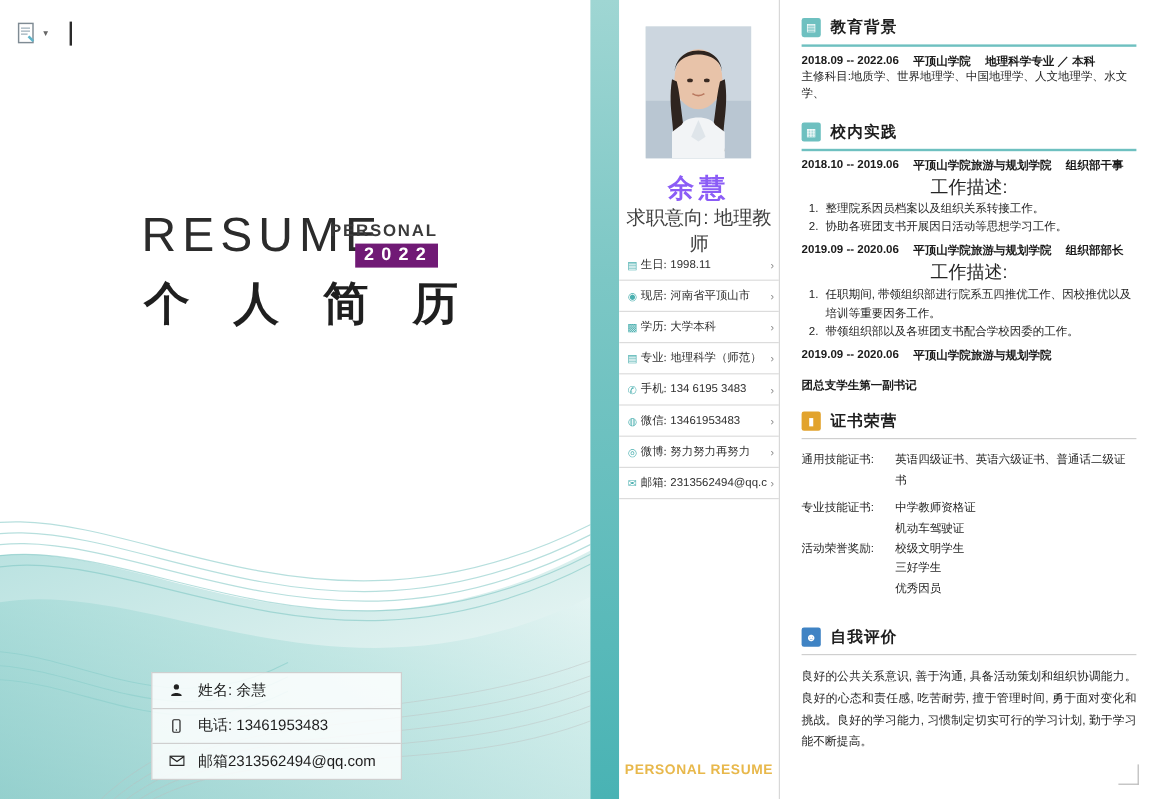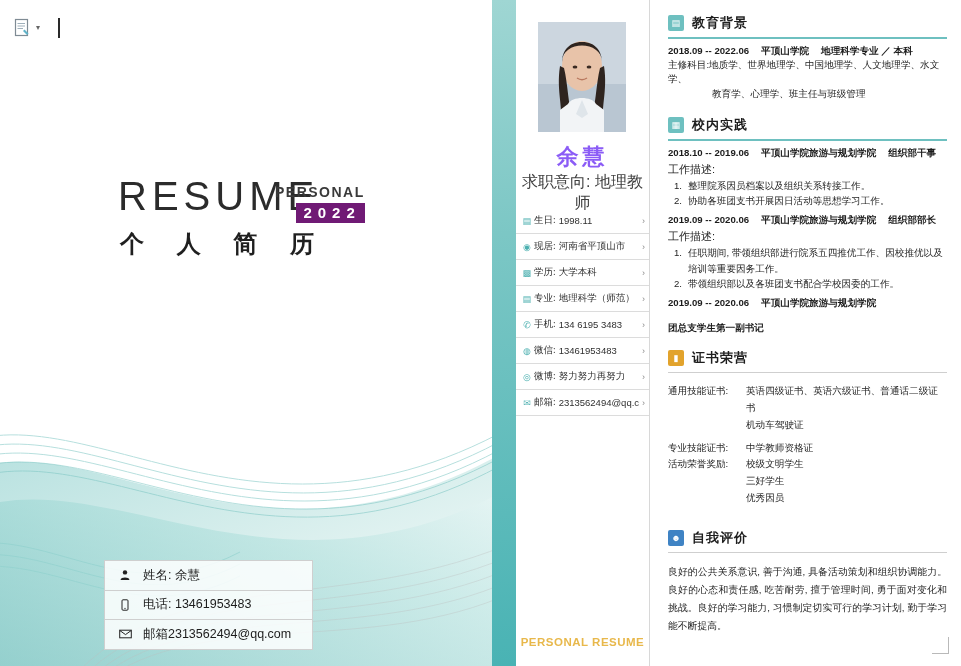--- a/index.html
+++ b/index.html
@@ -100,31 +100,31 @@
     font-size: 15px;
     letter-spacing: 6px;
     padding: 1px 4px 2px 7px;
     display: inline-block;
     font-weight: bold;
   }
   .cn-title {
     position: absolute;
     left: 120px;
     top: 228px;
-    font-size: 24px;
+    font-size: 38px;
     letter-spacing: 13px;
     color: #1f1f1f;
     font-weight: bold;
     font-family: "Liberation Sans", sans-serif;
   }
 
   
   .contact-box {
     position: absolute;
-    left: 104px;
+    left: 126px;
     top: 560px;
     width: 207px;
     border: 1px solid #cfcfcf;
     background: rgba(255,255,255,0.85);
   }
   .contact-row {
     display: flex;
     align-items: center;
     height: 28.5px;
     border-bottom: 1px solid #cfcfcf;
@@ -304,21 +304,21 @@
     gap: 12px;
     font-weight: bold;
     font-size: 9.6px;
     color: #1b1b1b;
     margin-top: 6px;
     white-space: nowrap;
   }
   .row-line .date { flex: 0 0 auto; }
   .row-line .org { flex: 0 0 auto; }
   .row-line .role { flex: 0 0 auto; }
-  .sub { margin-top: 2px; font-size: 11px; color: #242424; }
+  .sub { margin-top: 2px; font-size: 15px; color: #242424; text-align: center; }
   .list { margin: 1px 0 0 0; padding-left: 0; list-style: none; }
   .list li {
     font-size: 9.6px;
     color: #242424;
     line-height: 1.6;
     padding-left: 20px;
     position: relative;
     text-indent: 0;
   }
   .list li .num {
@@ -531,21 +531,20 @@
       <span class="txt">教育背景</span>
     </div>
     <div class="sec-rule teal"></div>
     <div class="row-line">
       <span class="date">2018.09 -- 2022.06</span>
       <span class="org">平顶山学院</span>
       <span class="role">地理科学专业 ／ 本科</span>
     </div>
     <div class="blk">
       <span>主修科目:</span><span>地质学、世界地理学、中国地理学、人文地理学、水文学、</span>
-      <div style="padding-left:44px">教育学、心理学、班主任与班级管理</div>
     </div>
 
     <div class="sec-head">
       <span class="badge">▦</span>
       <span class="txt">校内实践</span>
     </div>
     <div class="sec-rule teal"></div>
 
     <div>
       <div class="row-line">
@@ -585,28 +584,28 @@
       <span class="badge gold">▮</span>
       <span class="txt">证书荣营</span>
     </div>
     <div class="sec-rule"></div>
 
     <div class="cert-table">
       <div class="cert-row">
         <span class="k">通用技能证书:</span>
         <span class="v">英语四级证书、英语六级证书、普通话二级证书</span>
       </div>
+      <div class="cert-row" style="margin-top:6px">
+        <span class="k">专业技能证书:</span>
+        <span class="v">中学教师资格证</span>
+      </div>
       <div class="cert-row">
         <span class="k"></span>
         <span class="v">机动车驾驶证</span>
       </div>
-      <div class="cert-row" style="margin-top:6px">
-        <span class="k">专业技能证书:</span>
-        <span class="v">中学教师资格证</span>
-      </div>
       <div class="cert-row">
         <span class="k">活动荣誉奖励:</span>
         <span class="v">校级文明学生</span>
       </div>
       <div class="cert-row">
         <span class="k"></span>
         <span class="v">三好学生</span>
       </div>
       <div class="cert-row">
         <span class="k"></span>

